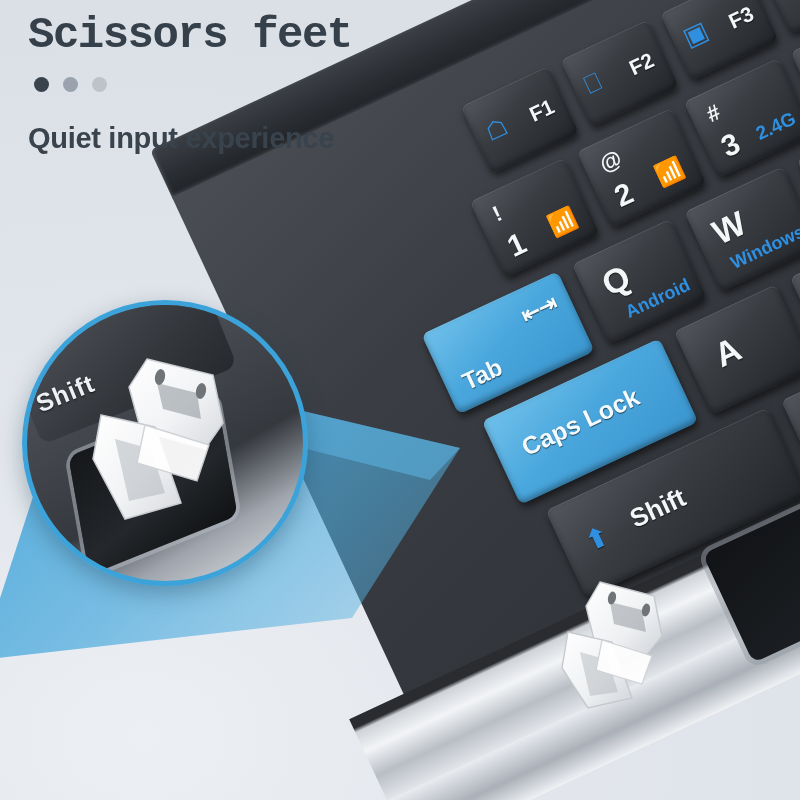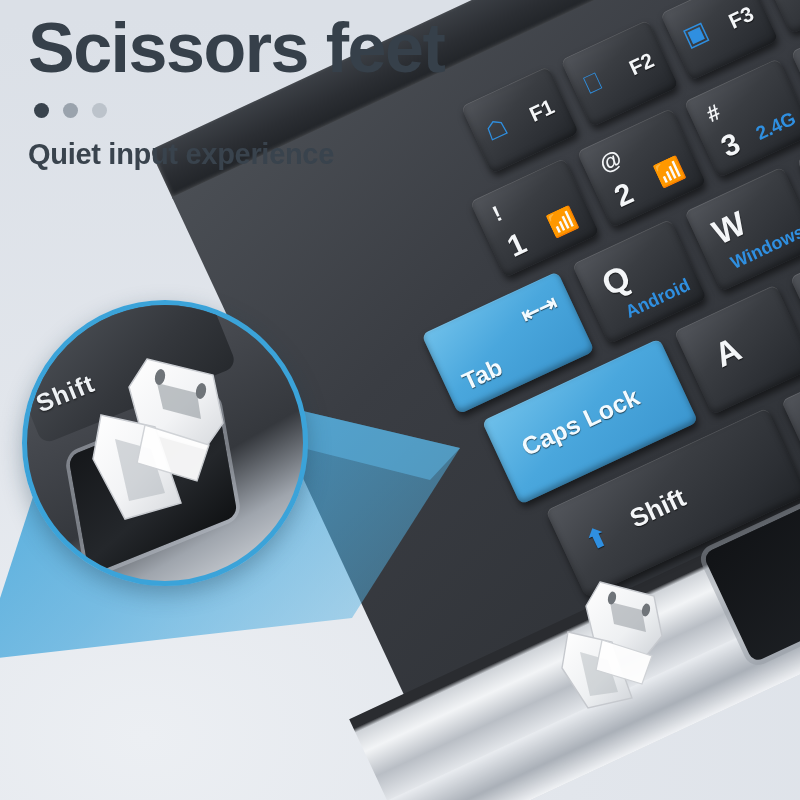--- a/index.html
+++ b/index.html
@@ -11,31 +11,31 @@
   }
   #stage{
     position:relative;width:800px;height:800px;overflow:hidden;
     background:
       radial-gradient(120% 90% at 18% 92%, #eceff3 0%, #e2e6ec 45%, #dbe0e7 100%);
   }
 
   
   .copy{position:absolute;left:28px;top:14px;z-index:40;}
   .h1{
-    font-size:70px;line-height:0.98;font-weight:700;letter-spacing:-1.5px;
-    color:#36404a;white-space:nowrap;
+    font-size:44px;line-height:0.98;font-weight:700;letter-spacing:-1.5px;
+    color:#36404a;white-space:nowrap;font-family:Liberation Mono, monospace;
   }
   .h1 .l2{display:block;}
   .dots{display:flex;gap:14px;margin:20px 0 0 6px;align-items:center;}
   .dot{width:15px;height:15px;border-radius:50%;}
   .dot.d1{background:#39434d;}
   .dot.d2{background:#9aa3ad;}
   .dot.d3{background:#bcc3cb;}
   .sub{
-    margin-top:20px;font-size:29px;font-weight:700;color:#39434d;
+    margin-top:30px;font-size:29px;font-weight:700;color:#39434d;
     letter-spacing:-0.3px;white-space:nowrap;
   }
 
   
   .photo{position:absolute;inset:0;z-index:10;}
 
   
   .kb-wrap{
     position:absolute;left:150px;top:150px;width:1150px;height:900px;
     transform:rotate(-25deg);transform-origin:0 0;

